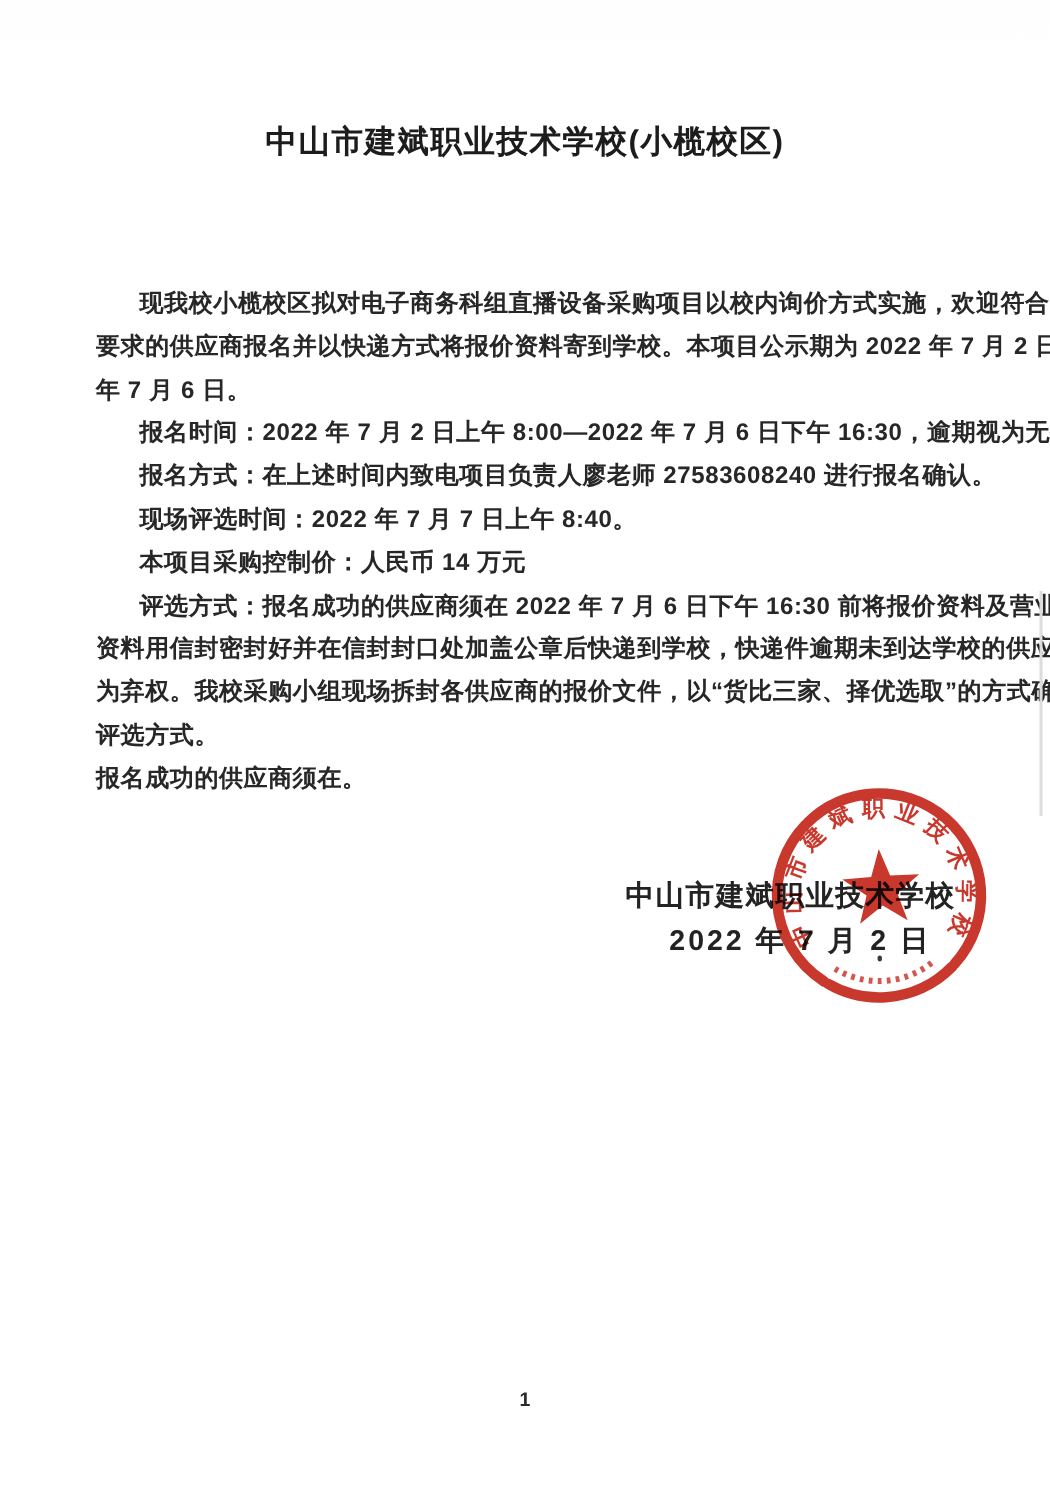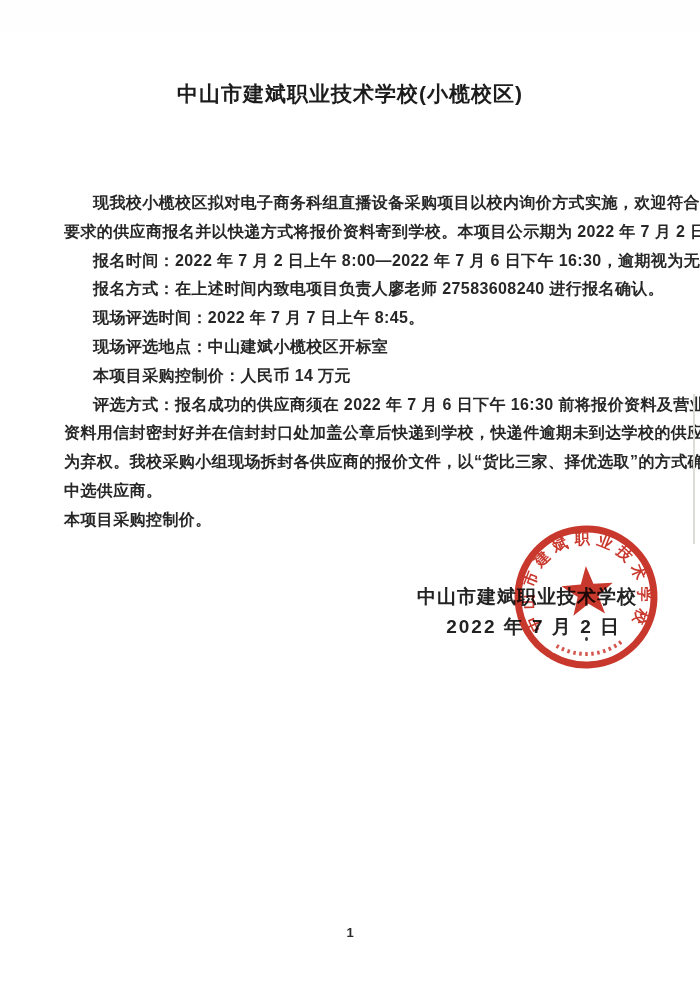--- a/index.html
+++ b/index.html
@@ -56,30 +56,30 @@
 </head>
 <body>
 
 <div class="page">
 
   <div class="doc-title title-1">中山市建斌职业技术学校(小榄校区)</div>
 
   <div class="body-block">
     <div class="bline indent">现我校小榄校区拟对电子商务科组直播设备采购项目以校内询价方式实施，欢迎符合资质</div>
     <div class="bline">要求的供应商报名并以快递方式将报价资料寄到学校。本项目公示期为 2022 年 7 月 2 日—2022</div>
+    <div class="bline">年 7 月 6 日。</div>
     <div class="bline indent">报名时间：2022 年 7 月 2 日上午 8:00—2022 年 7 月 6 日下午 16:30，逾期视为无效。</div>
     <div class="bline indent">报名方式：在上述时间内致电项目负责人廖老师 27583608240 进行报名确认。</div>
-    <div class="bline indent">现场评选时间：2022 年 7 月 7 日上午 8:45。</div>
-    <div class="bline indent">现场评选地点：中山建斌小榄校区开标室</div>
+    <div class="bline indent">现场评选时间：2022 年 7 月 7 日上午 8:40。</div>
     <div class="bline indent">本项目采购控制价：人民币 14 万元</div>
     <div class="bline indent">评选方式：报名成功的供应商须在 2022 年 7 月 6 日下午 16:30 前将报价资料及营业执照</div>
     <div class="bline">资料用信封密封好并在信封封口处加盖公章后快递到学校，快递件逾期未到达学校的供应商视</div>
     <div class="bline">为弃权。我校采购小组现场拆封各供应商的报价文件，以“货比三家、择优选取”的方式确定</div>
-    <div class="bline">中选供应商。</div>
-    <div class="bline">本项目采购控制价。</div>
+    <div class="bline">评选方式。</div>
+    <div class="bline">报名成功的供应商须在。</div>
   </div>
 
   <div class="sig-school">中山市建斌职业技术学校</div>
   <div class="sig-date">2022 年 7 月 2 日</div>
   <div class="sig-dot"></div>
 
   <svg class="seal" viewBox="0 0 152 152" aria-hidden="true">
 
     <circle cx="76" cy="76" r="68" fill="none" stroke="#c5281c" stroke-width="7" stroke-dasharray="55 2 90 3 120 2 160" stroke-linecap="round"></circle>
 

